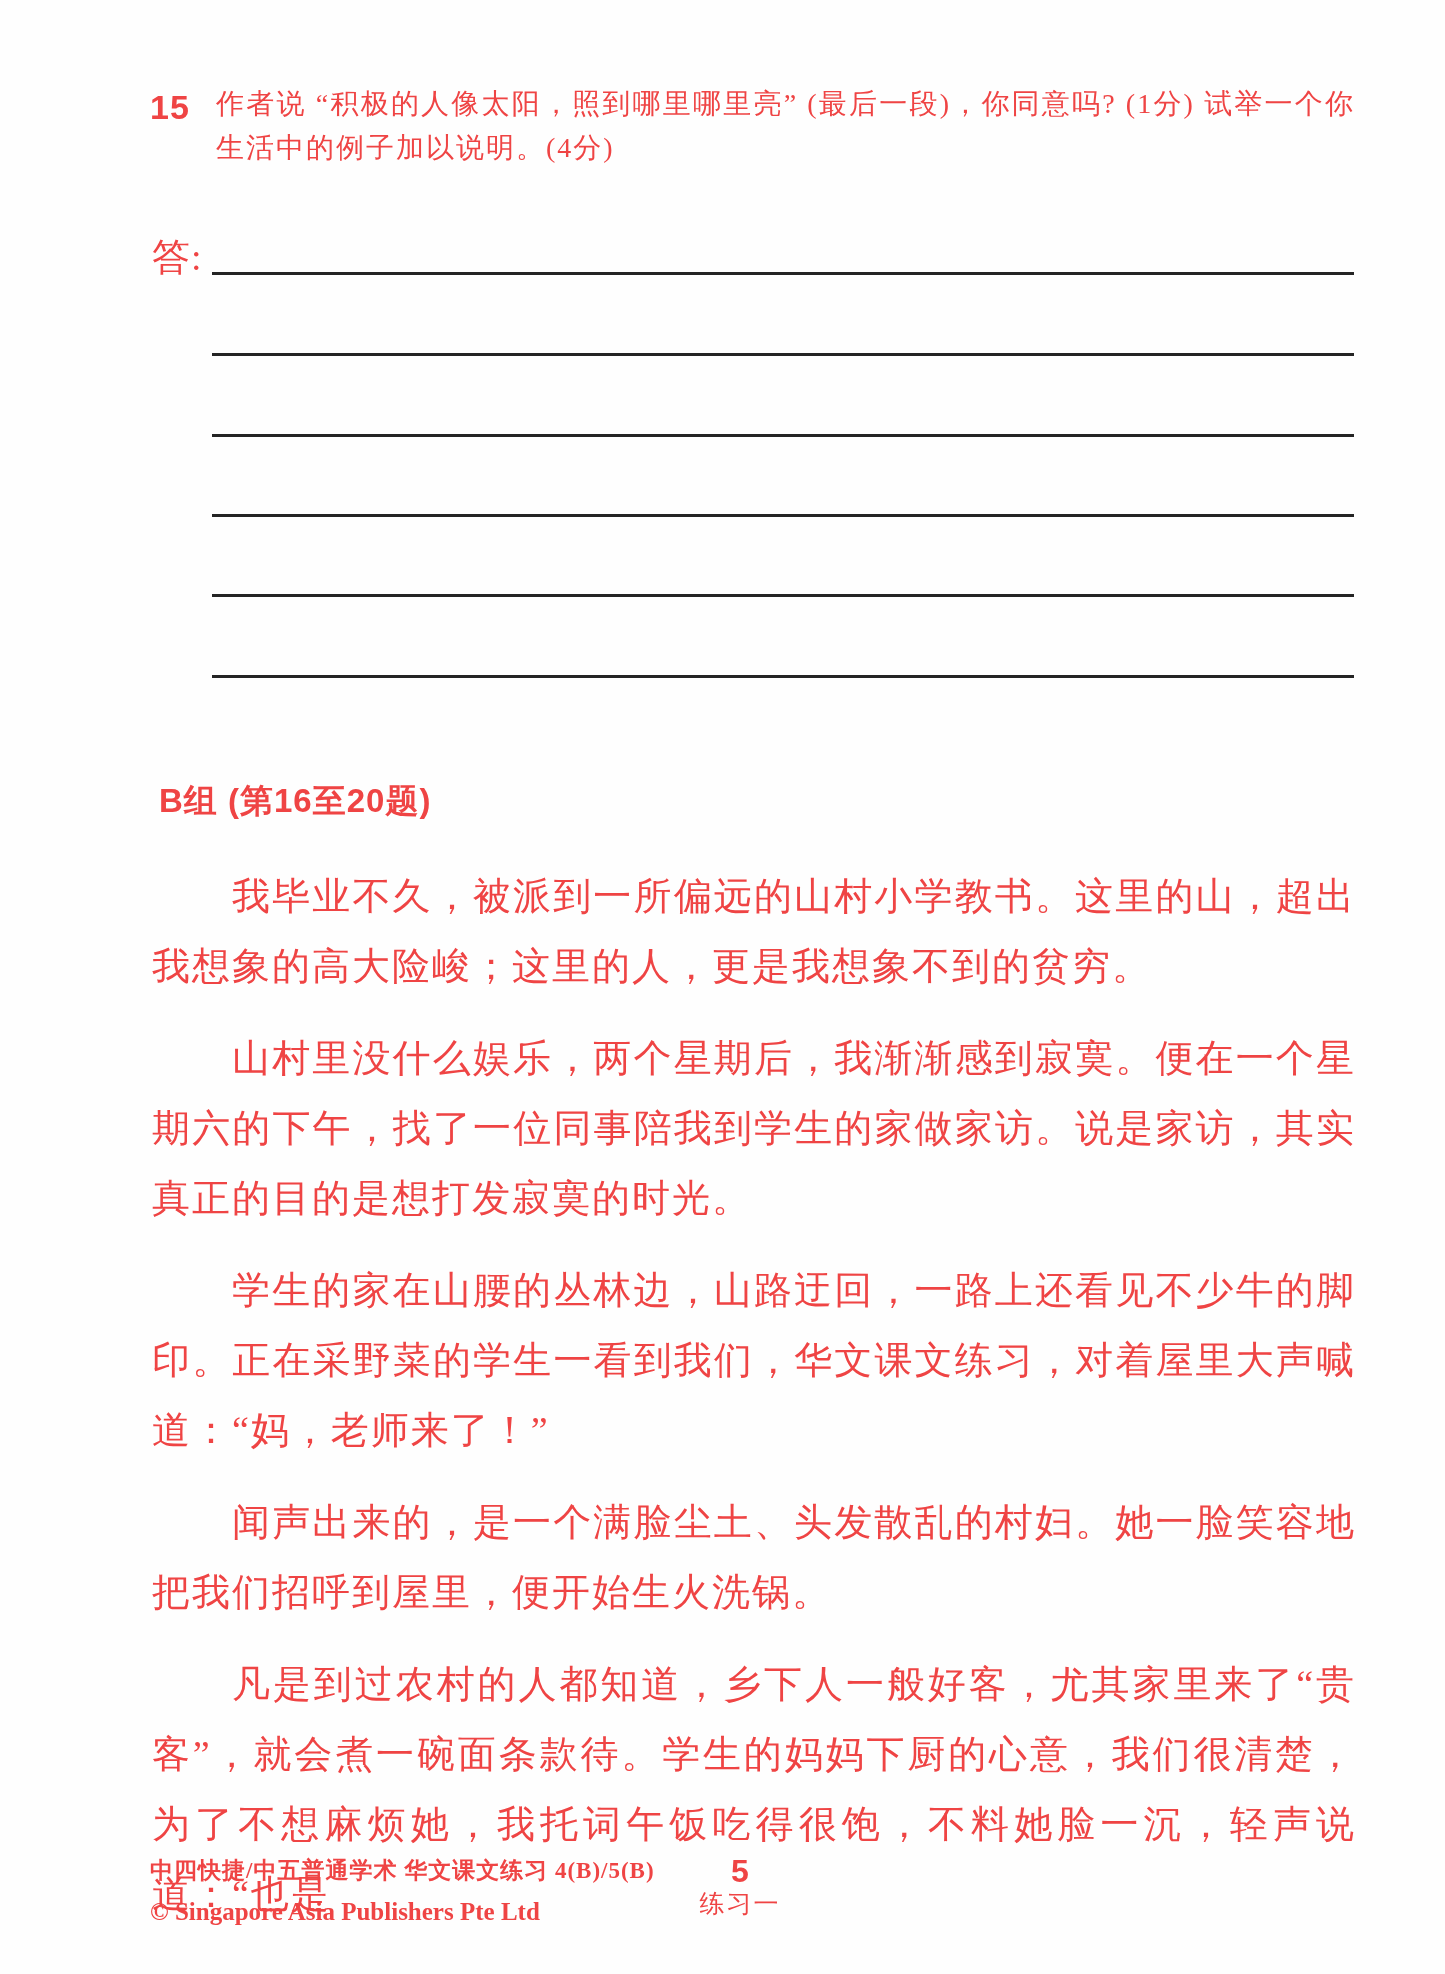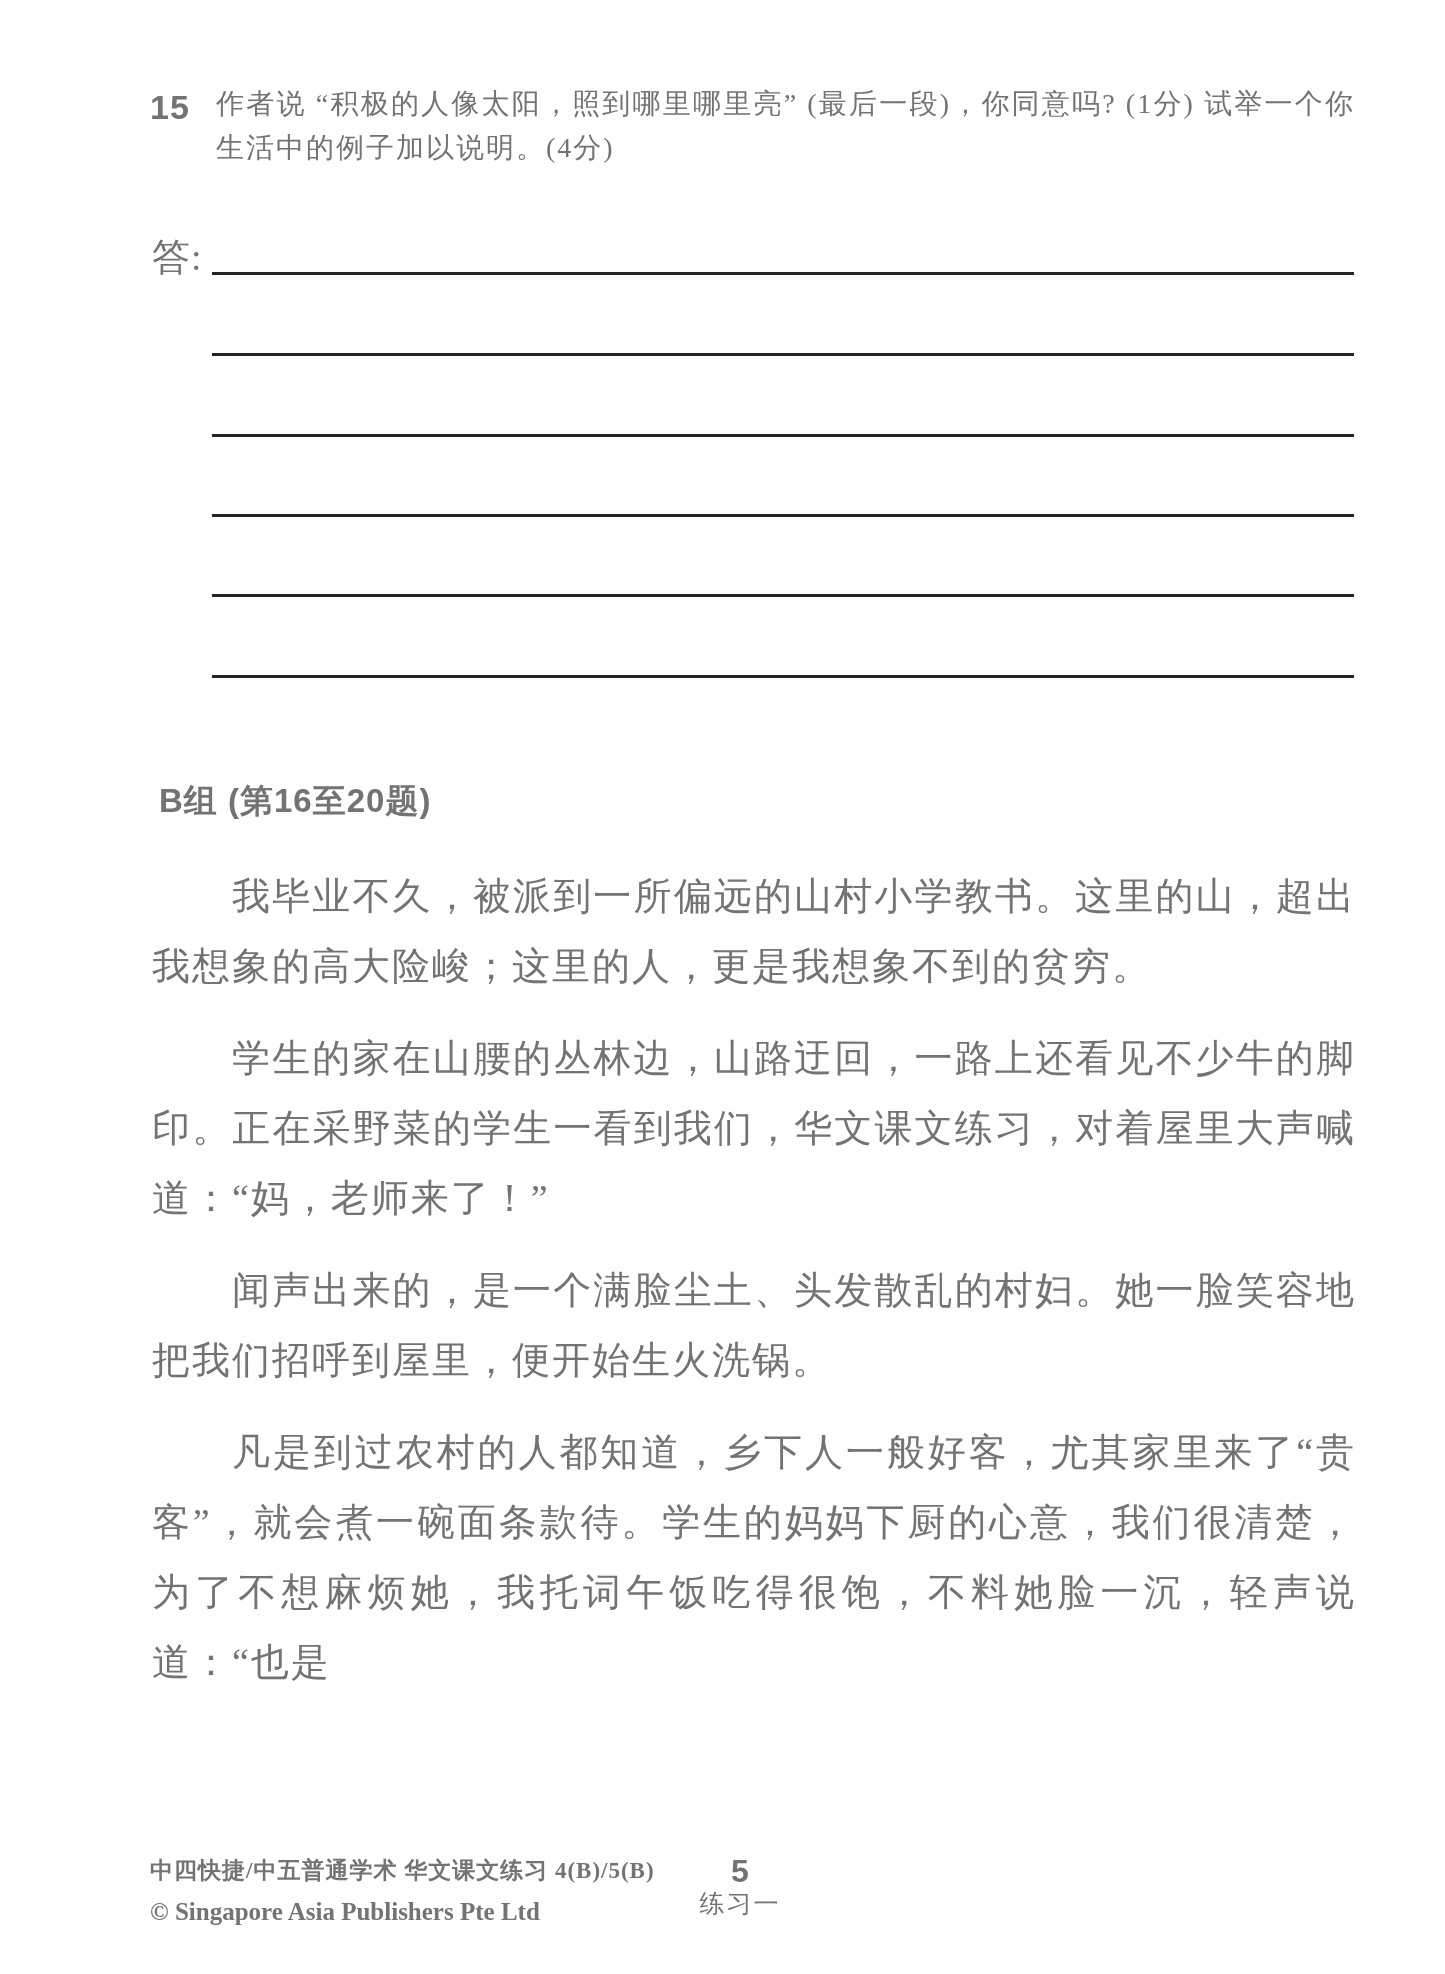--- a/index.html
+++ b/index.html
@@ -1,21 +1,21 @@
 <!DOCTYPE html>
 <html><head>
 <meta charset="utf-8">
 <style>
   html,body{margin:0;padding:0;background:#ffffff;}
   .page{
     position:relative;
     width:1445px;
     height:1974px;
     background:#fefefe;
-    color:#737373;
+    color:#ef4444;
     font-family:"Liberation Serif","DejaVu Serif",serif;
     overflow:hidden;
   }
   
   .question{
     position:absolute;
     left:150px; top:82px;
     width:1205px;
   }
   .q-num{
@@ -122,20 +122,21 @@
   <div class="answer-line" style="top:353px;"></div>
   <div class="answer-line" style="top:434px;"></div>
   <div class="answer-line" style="top:514px;"></div>
   <div class="answer-line" style="top:594px;"></div>
   <div class="answer-line" style="top:675px;"></div>
 
   <h2 class="section-header">B组 (第16至20题)</h2>
 
   <div class="passage">
     <p>我毕业不久，被派到一所偏远的山村小学教书。这里的山，超出我想象的高大险峻；这里的人，更是我想象不到的贫穷。</p>
+    <p>山村里没什么娱乐，两个星期后，我渐渐感到寂寞。便在一个星期六的下午，找了一位同事陪我到学生的家做家访。说是家访，其实真正的目的是想打发寂寞的时光。</p>
     <p>学生的家在山腰的丛林边，山路迂回，一路上还看见不少牛的脚印。正在采野菜的学生一看到我们，华文课文练习，对着屋里大声喊道：“妈，老师来了！”</p>
     <p>闻声出来的，是一个满脸尘土、头发散乱的村妇。她一脸笑容地把我们招呼到屋里，便开始生火洗锅。</p>
     <p>凡是到过农村的人都知道，乡下人一般好客，尤其家里来了“贵客”，就会煮一碗面条款待。学生的妈妈下厨的心意，我们很清楚，为了不想麻烦她，我托词午饭吃得很饱，不料她脸一沉，轻声说道：“也是</p>
   </div>
 
   <div class="footer-left">
     <div class="footer-series">中四快捷/中五普通学术 华文课文练习 4(B)/5(B)</div>
     <div class="footer-copyright">© Singapore Asia Publishers Pte Ltd</div>
   </div>
 

